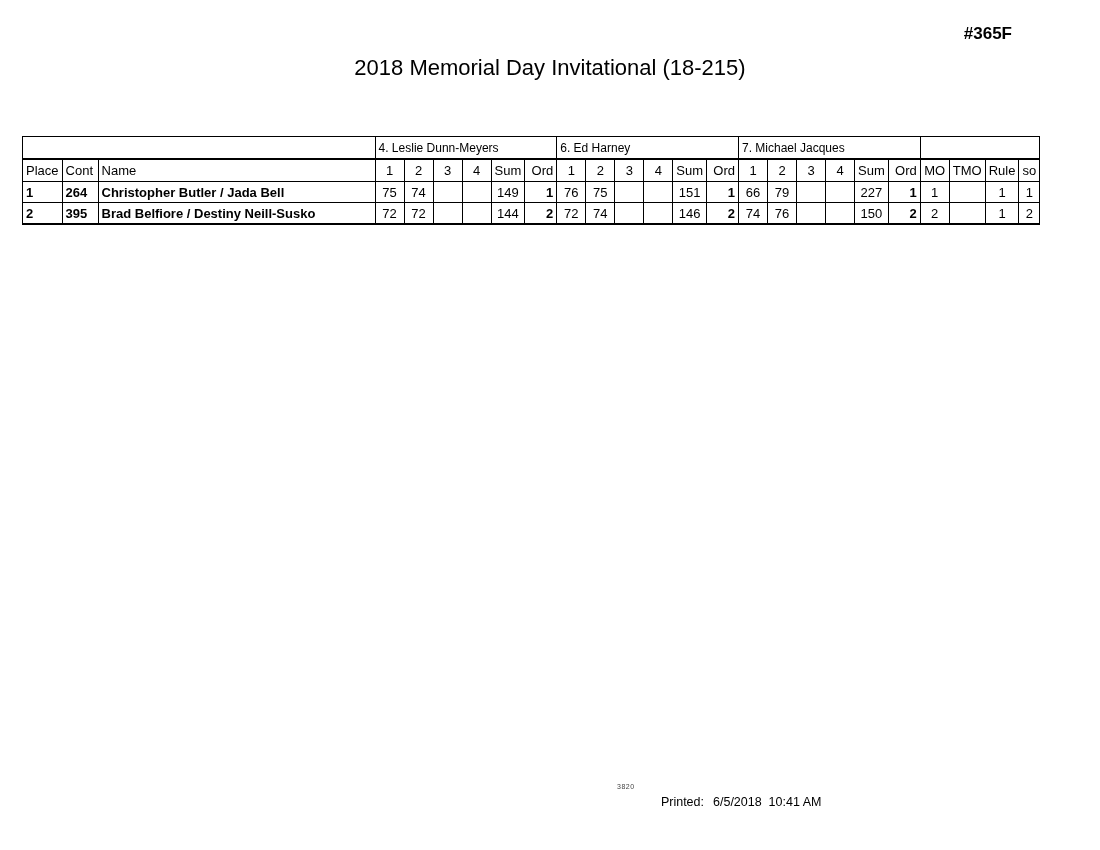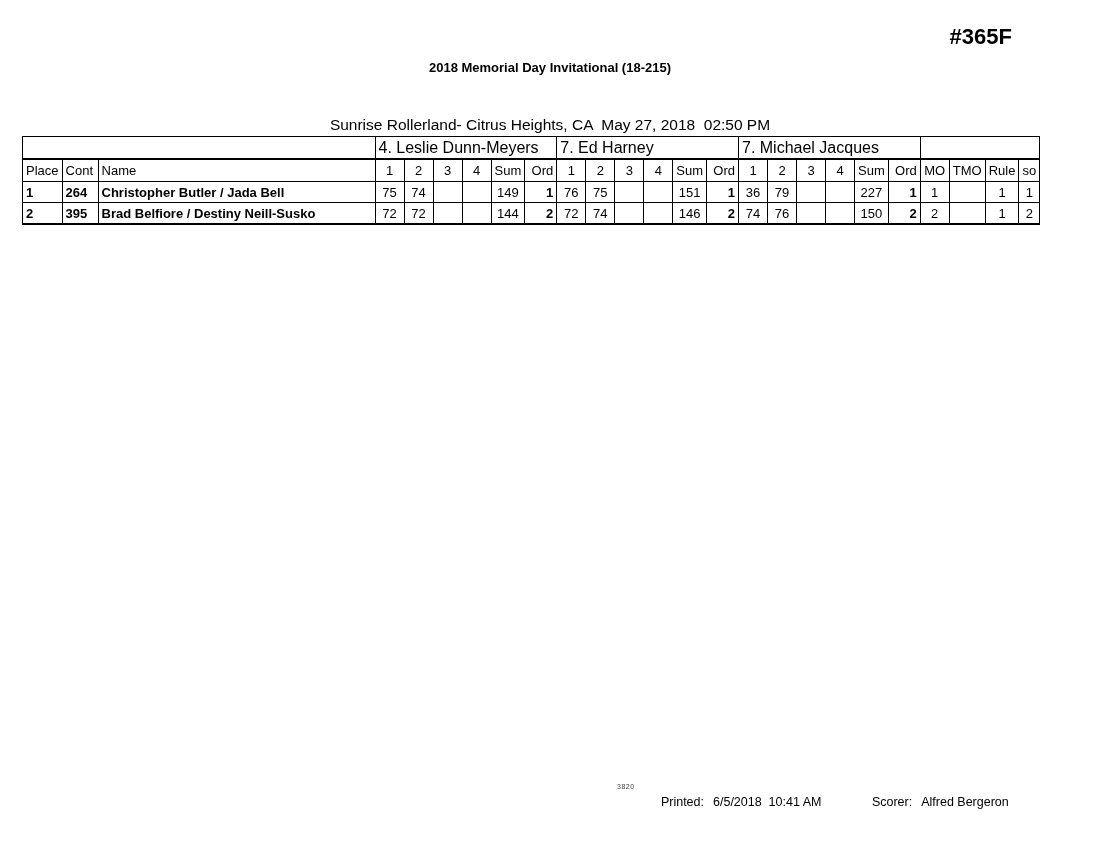--- a/index.html
+++ b/index.html
@@ -31,30 +31,30 @@
 
   
   .header-center {
     position: absolute;
     left: 0;
     right: 0;
     top: 22px;
     text-align: center;
     white-space: pre;
   }
-  .title-main   { font-size: 13px;   font-weight: bold;  line-height: 20px; }
+  .title-main   { font-size: 22px;   font-weight: normal;  line-height: 20px; }
   .title-venue  { font-size: 15.5px; font-weight: normal; line-height: 19px; margin-top: 1px; }
   .title-event  { font-size: 19.5px; font-weight: bold;  line-height: 23px; margin-top: 2px; }
   .title-report { font-size: 15.5px; font-weight: normal; line-height: 19px; margin-top: 5px; }
 
   .report-number {
     position: absolute;
     right: 88px;
     top: 24px;
-    font-size: 22px;
+    font-size: 17px;
     font-weight: bold;
   }
 
   
   .tbl-wrap {
     position: absolute;
     left: 22px;
     top: 136px;
   }
   table.results {
@@ -67,21 +67,21 @@
     height: 20px;
     padding: 0 3px;
     overflow: hidden;
     white-space: nowrap;
     vertical-align: middle;
   }
   td.nob { border: none; }               
   tr.judge-row td { height: 21px; }
   tr.head-row td { height: 21px; border-top: 2px solid #000; }
   td.judge-box {
-    font-size: 16px;
+    font-size: 12px;
     text-align: left;
     padding-left: 4px;
     white-space: pre;
   }
   td.c { text-align: center; }
   td.l { text-align: left; padding-left: 6px; }
   td.ord {
     border-left: 3px solid #000;
     border-right: 3px solid #000;
     text-align: right;
@@ -117,21 +117,20 @@
   .lbl { margin-right: 9px; }
 </style>
 </head>
 <body>
 
 <div class="page">
 
 
   <div class="header-center">
     <div class="title-main">2018 Memorial Day Invitational (18-215)</div>
-    <div class="title-venue">Sunrise Rollerland- Citrus Heights, CA  May 27, 2018  02:50 PM</div>
   </div>
 
   <div class="report-number">#365F</div>
 
   <div class="tbl-wrap">
     <table class="results">
       <colgroup>
         <col style="width:38px">
           <col style="width:36px">
           <col style="width:277px">
@@ -156,21 +155,21 @@
         <col style="width:29px">
           <col style="width:28px">
           <col style="width:32px">
           <col style="width:20px">
       </colgroup>
 
       <tbody>
           <tr class="judge-row">
         <td class="nob" colspan="3"></td>
         <td class="judge-box" colspan="6">4.  Leslie Dunn-Meyers</td>
-        <td class="judge-box" colspan="6">7.  Ed Harney</td>
+        <td class="judge-box" colspan="6">6.  Ed Harney</td>
         <td class="judge-box" colspan="6">7.  Michael Jacques</td>
         <td class="nob" colspan="4"></td>
       </tr>
 
       <tr class="head-row">
         <td class="l edge-l">Place</td>
         <td class="l">Cont</td>
         <td class="l">Name</td>
 
         <td class="c">1</td>
@@ -212,21 +211,21 @@
         <td class="c">149</td>
         <td class="ord">1</td>
 
         <td class="c">76</td>
         <td class="c">75</td>
         <td class="c"></td>
         <td class="c"></td>
         <td class="c">151</td>
         <td class="ord">1</td>
 
-        <td class="c">36</td>
+        <td class="c">66</td>
         <td class="c">79</td>
         <td class="c"></td>
         <td class="c"></td>
         <td class="c">227</td>
         <td class="ord">1</td>
 
         <td class="c">1</td>
         <td class="c"></td>
         <td class="c">1</td>
         <td class="c edge-r">1</td>
@@ -264,17 +263,14 @@
         <td class="c edge-r">2</td>
       </tr>
     </tbody>
       </table>
   </div>
 
   <div class="footer-code">3820</div>
   <div class="footer-printed">
     <span class="lbl">Printed:</span><span>6/5/2018  10:41 AM</span>
   </div>
-  <div class="footer-scorer">
-    <span class="lbl">Scorer:</span><span>Alfred Bergeron</span>
-  </div>
 
 </div>
 
 </body></html>

